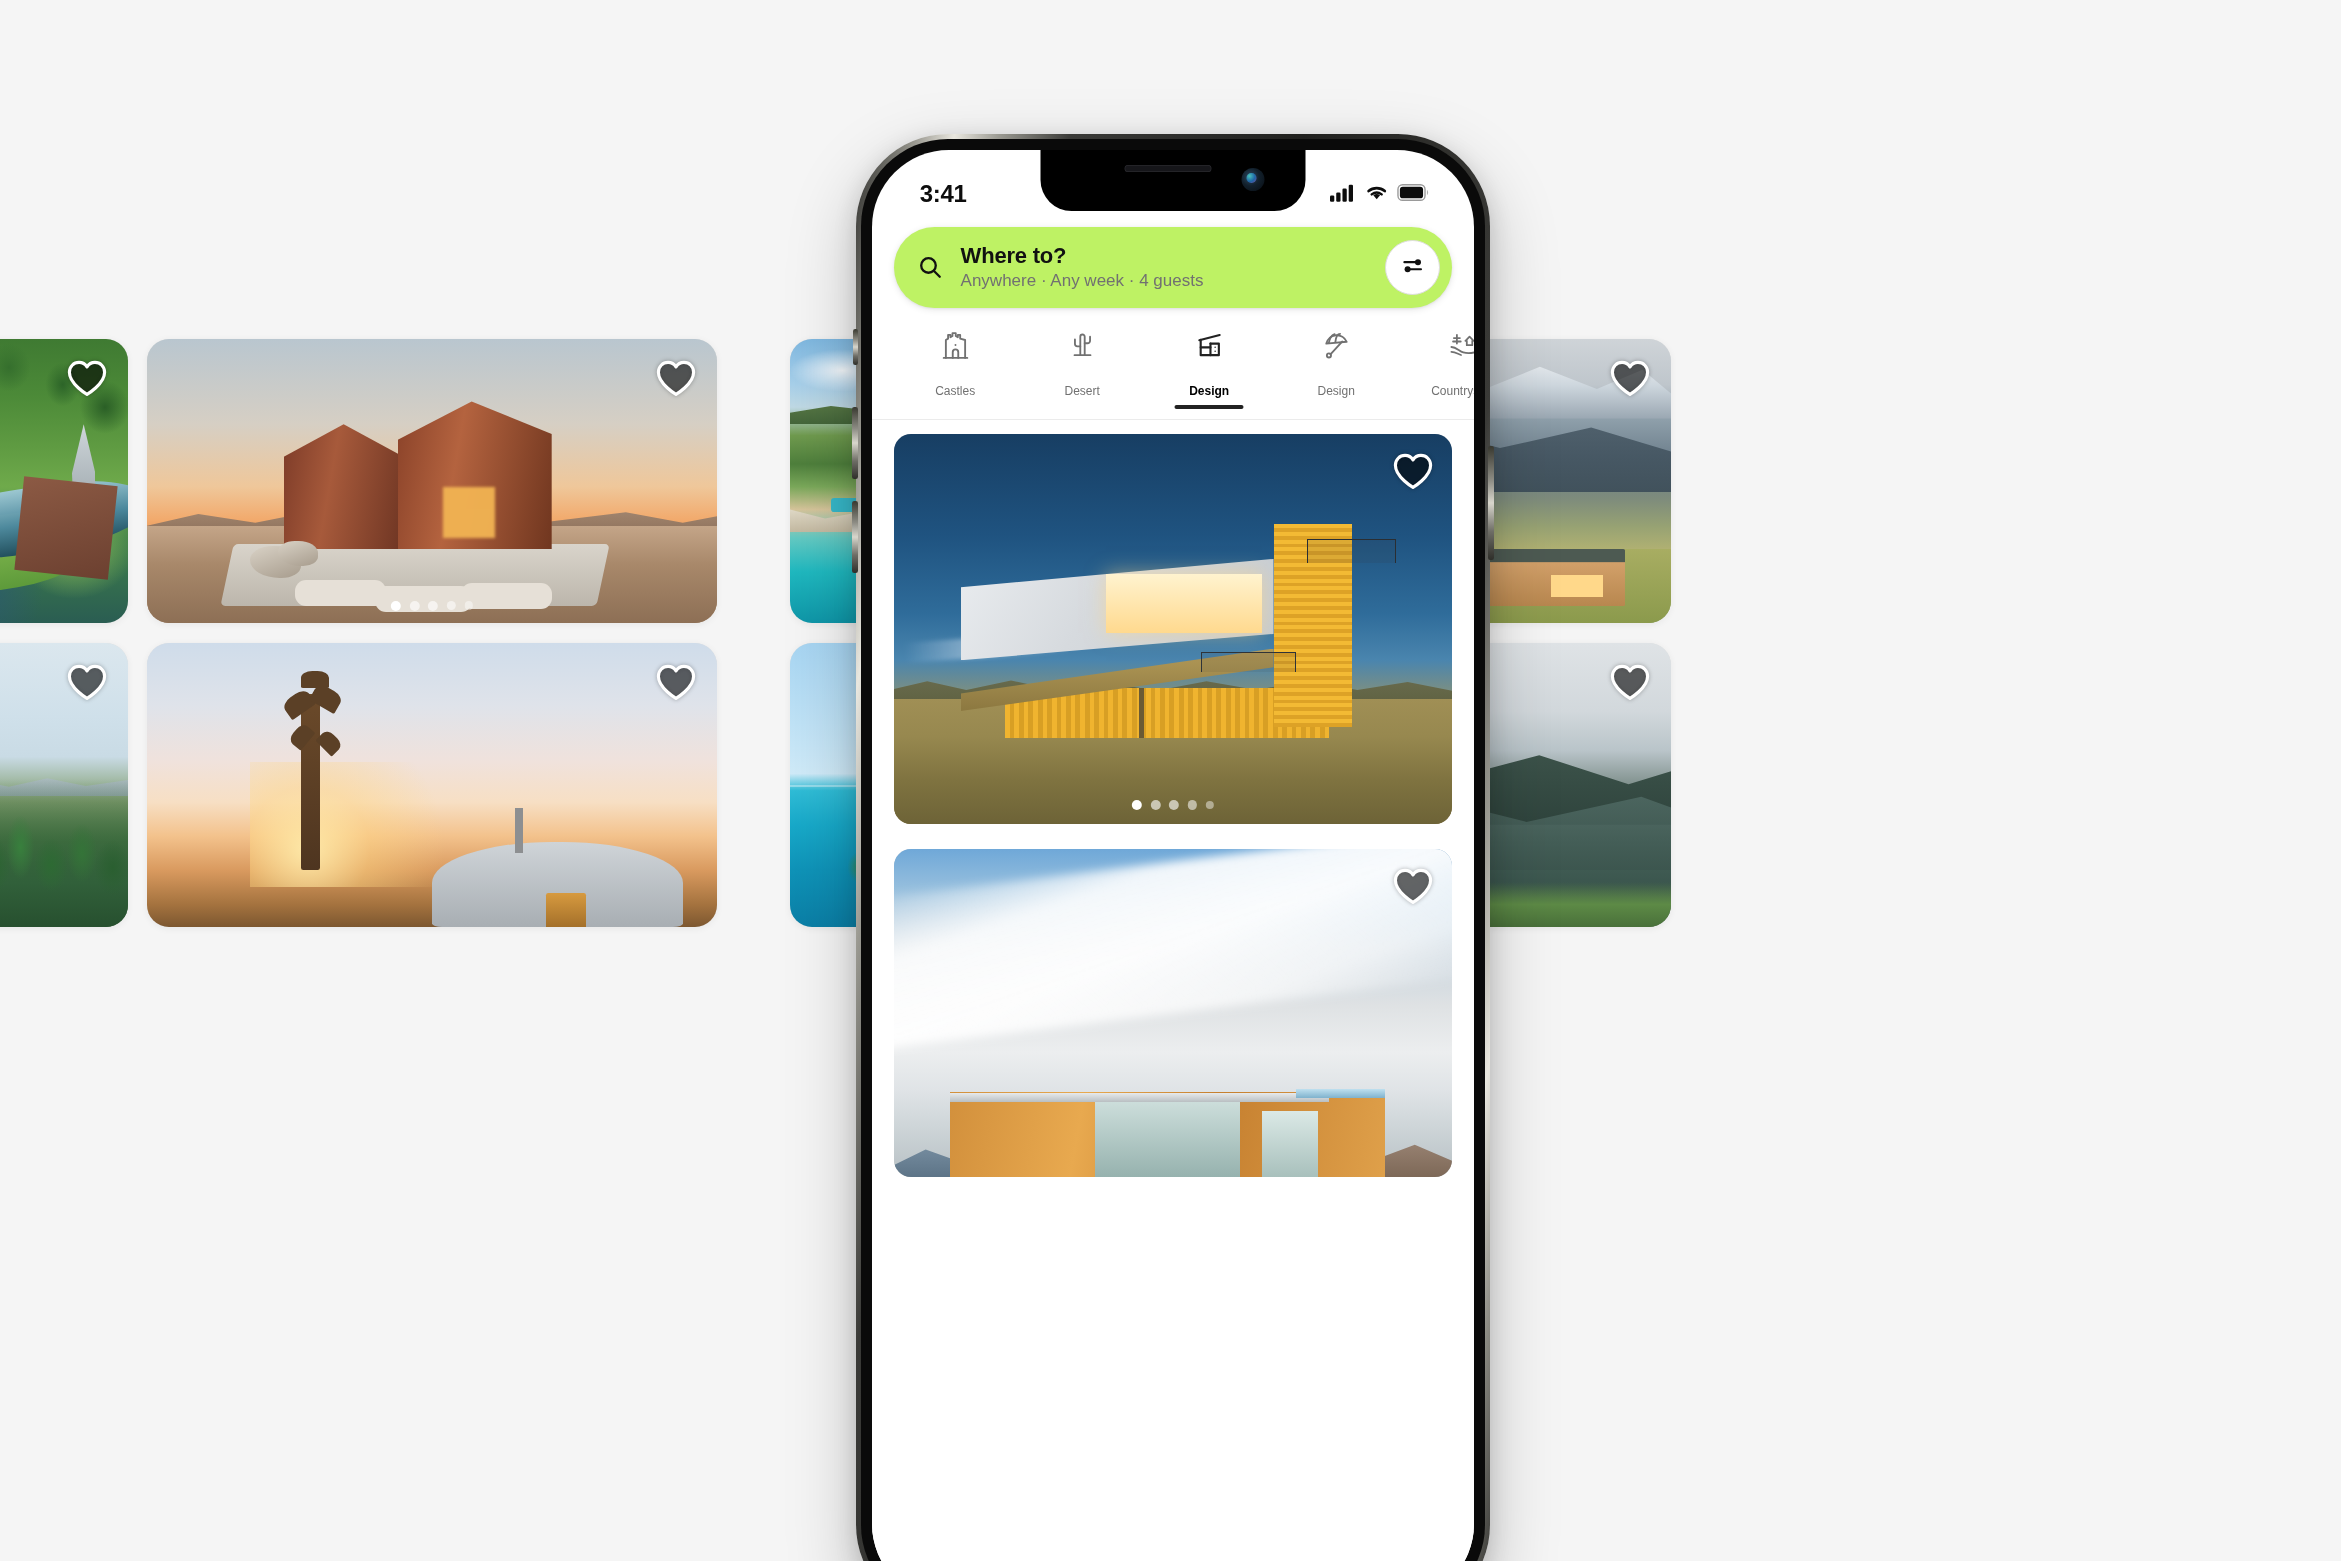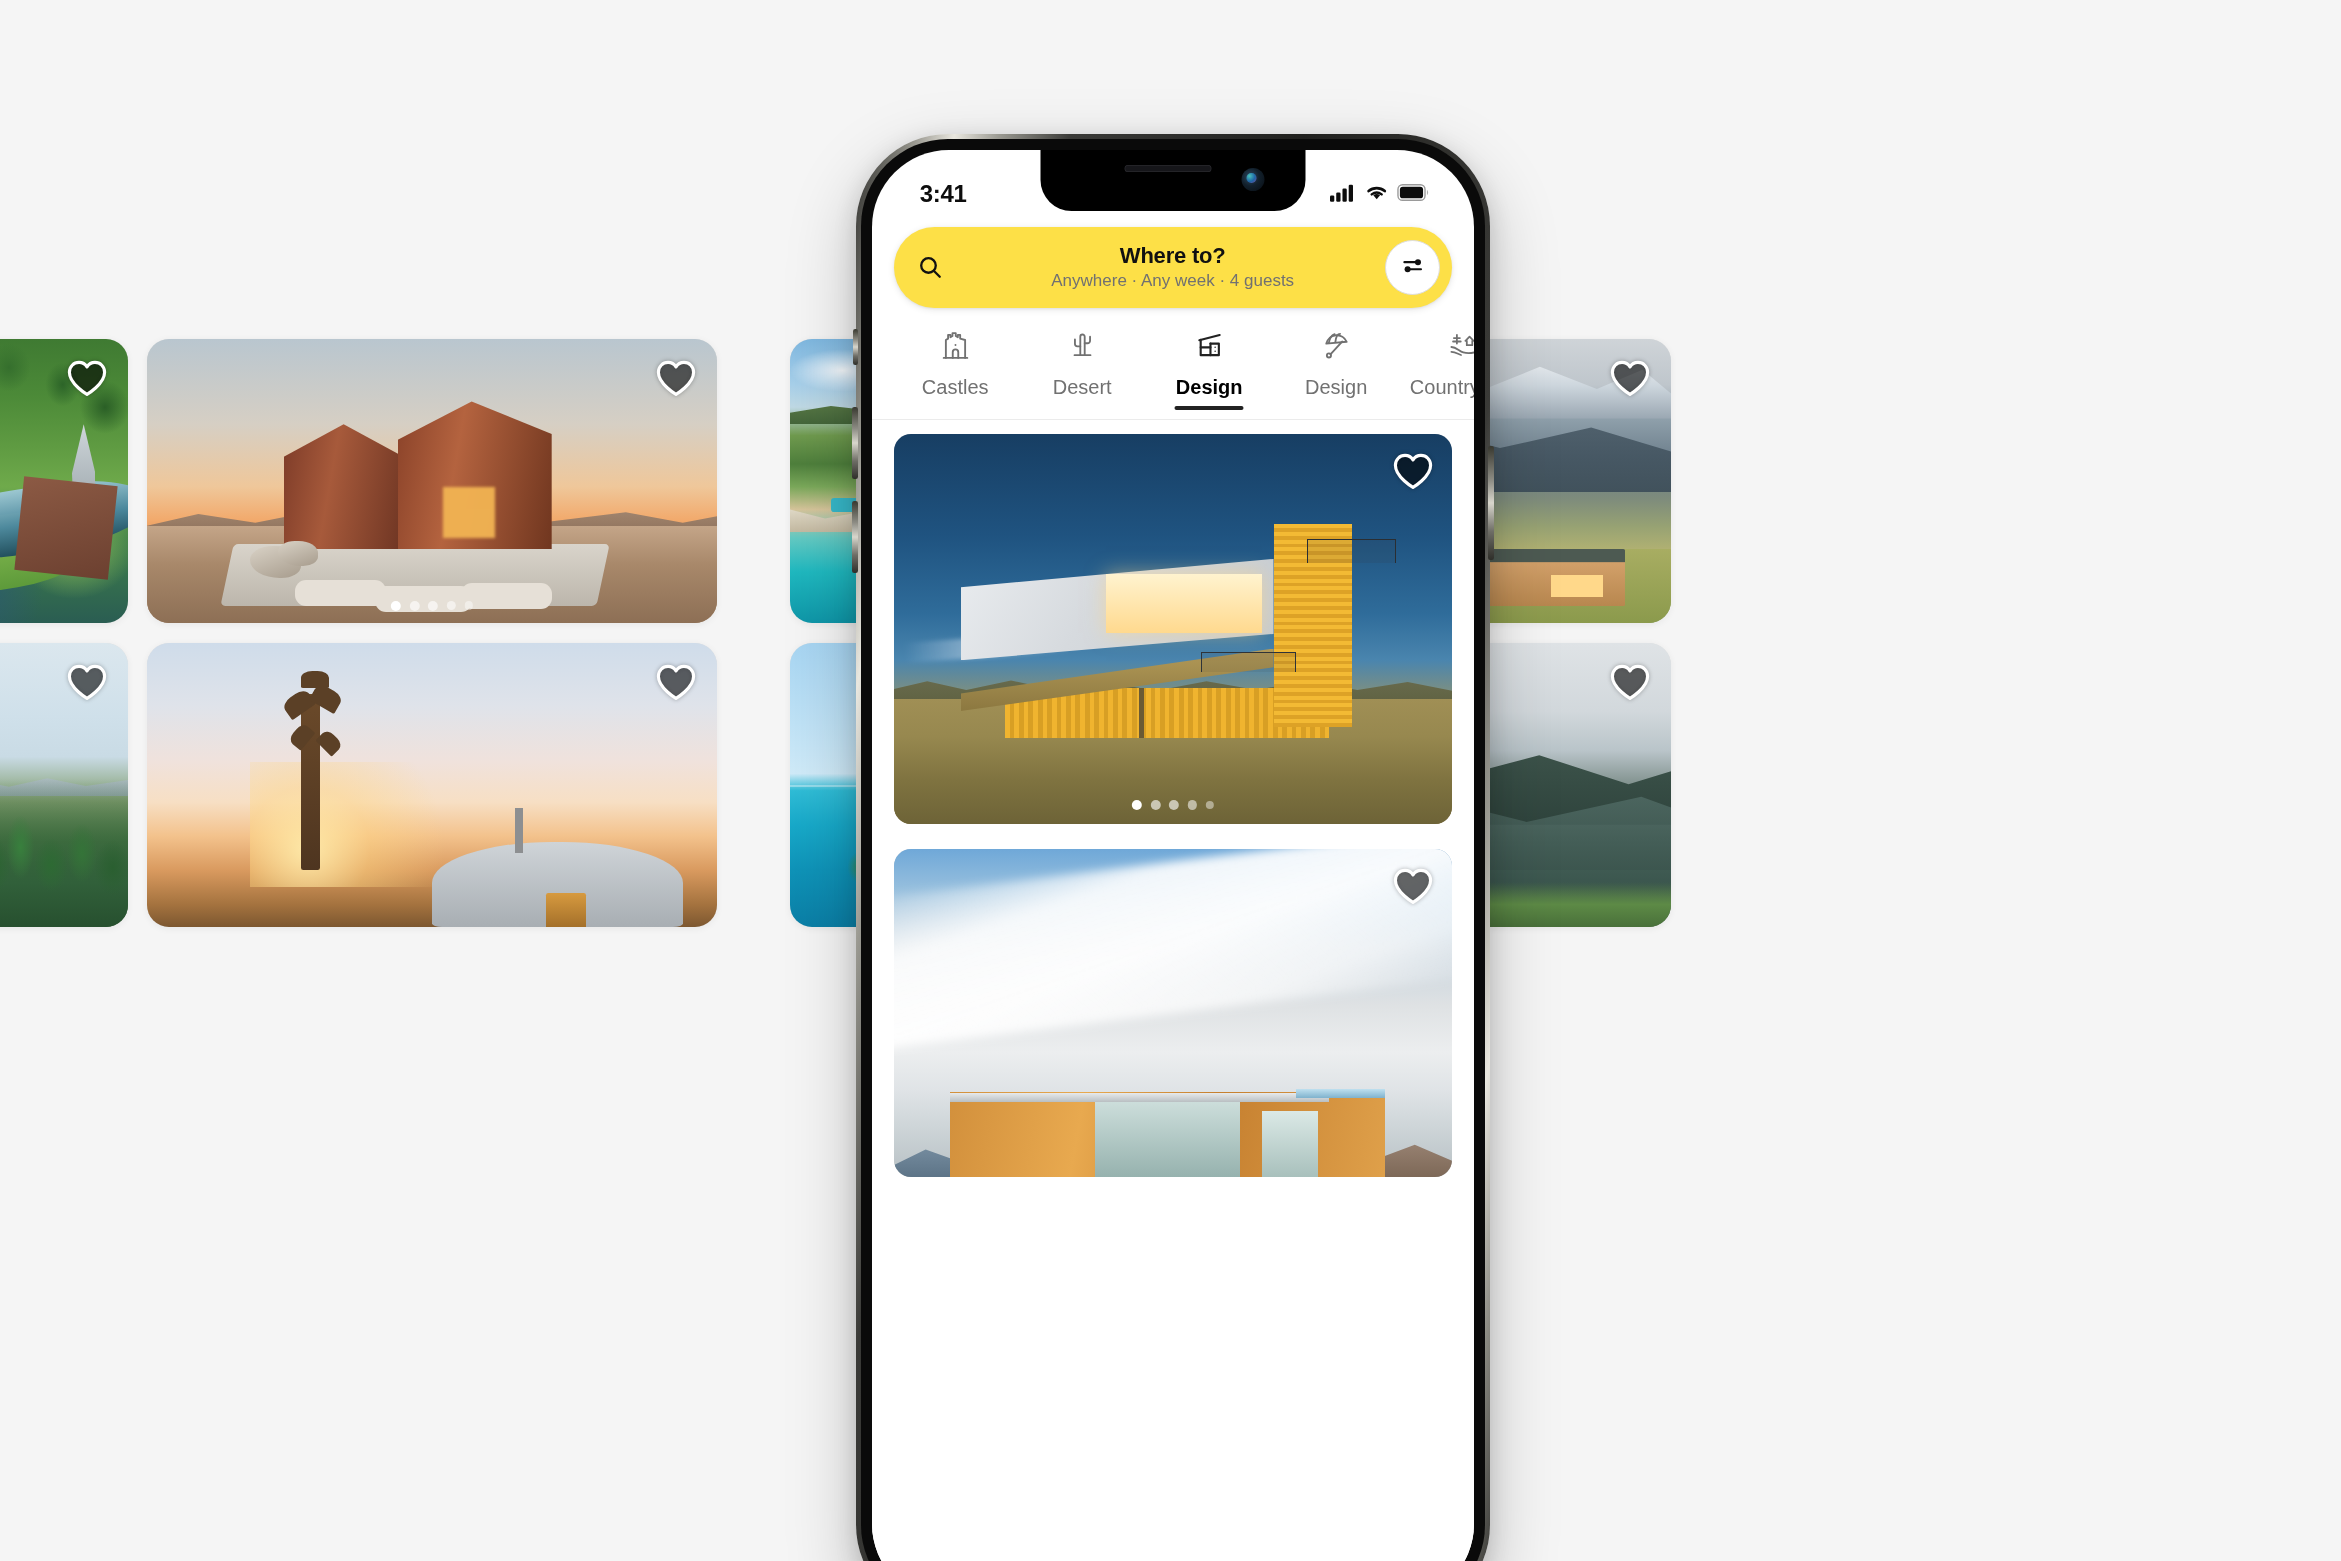--- a/index.html
+++ b/index.html
@@ -90,23 +90,23 @@
     display: flex; align-items: center; justify-content: space-between;
     padding: 17px 44px 0 48px; z-index: 30;
   }
   #status-time { font-size: 24px; font-weight: 700; color: #0d0d0d; letter-spacing: -0.3px;
                  font-family: "Liberation Sans", sans-serif; }
   #status-icons { display: flex; align-items: center; gap: 8.6px; }
 
   
   #search-wrap { position: absolute; top: 77px; left: 0; right: 0; padding: 0 22px; z-index: 20; }
   #search-bar {
-    height: 81px; background: #fde047; border-radius: 41px;
+    height: 81px; background: #bef264; border-radius: 41px;
     box-shadow: 0 1.6px 7.8px rgba(0,0,0,0.10), 0 0.8px 2.3px rgba(0,0,0,0.07);
-    display: flex; align-items: center; padding: 0 12.5px 0 23.4px; text-align: center;
+    display: flex; align-items: center; padding: 0 12.5px 0 23.4px;
   }
   #search-icon { flex: 0 0 auto; margin-right: 17px; display: flex; }
   #search-texts { flex: 1 1 auto; min-width: 0; }
   #search-title { font-size: 22px; font-weight: 700; color: #111; letter-spacing: -0.2px; line-height: 1.16; }
   #search-sub { font-size: 17px; color: #717171; margin-top: 2.3px; line-height: 1.2; white-space: nowrap; }
   #filter-btn {
     flex: 0 0 auto; width: 55px; height: 55px; border-radius: 50%;
     border: 1.2px solid #dddddd; background: #fff;
     display: flex; align-items: center; justify-content: center; cursor: pointer;
   }
@@ -115,21 +115,21 @@
   #categories {
     position: absolute; top: 173px; left: 0; right: 0; height: 91px;
     display: flex; align-items: flex-start; padding-left: 20px; gap: 0;
     z-index: 15; background: #fff;
   }
   .cat {
     flex: 0 0 auto; width: 127px; display: flex; flex-direction: column;
     align-items: center; cursor: pointer; position: relative; padding-top: 4.7px;
   }
   .cat .cat-icon { height: 36px; display: flex; align-items: center; justify-content: center; }
-  .cat .cat-label { margin-top: 13px; font-size: 20px; color: #717171; white-space: nowrap; }
+  .cat .cat-label { margin-top: 21px; font-size: 12px; color: #717171; white-space: nowrap; }
   .cat.active .cat-label { color: #000000; font-weight: 700; }
   .cat .cat-underline { display: none; }
   .cat.active .cat-underline {
     display: block; position: absolute; bottom: -11px; left: 50%;
     transform: translateX(-50%); width: 69px; height: 3.9px; background: #222; border-radius: 2.3px;
   }
   #cat-divider { position: absolute; top: 269px; left: 0; right: 0; height: 0.8px; background: #ebebeb; z-index: 14; }
 
   
   #feed { position: absolute; top: 275px; left: 0; right: 0; bottom: 0; padding: 0 22px; z-index: 10; background:#fff; }

